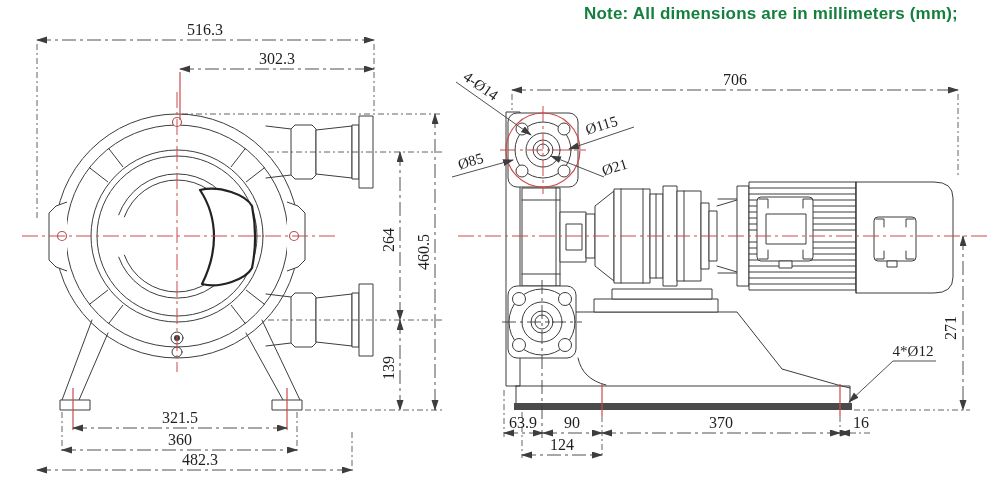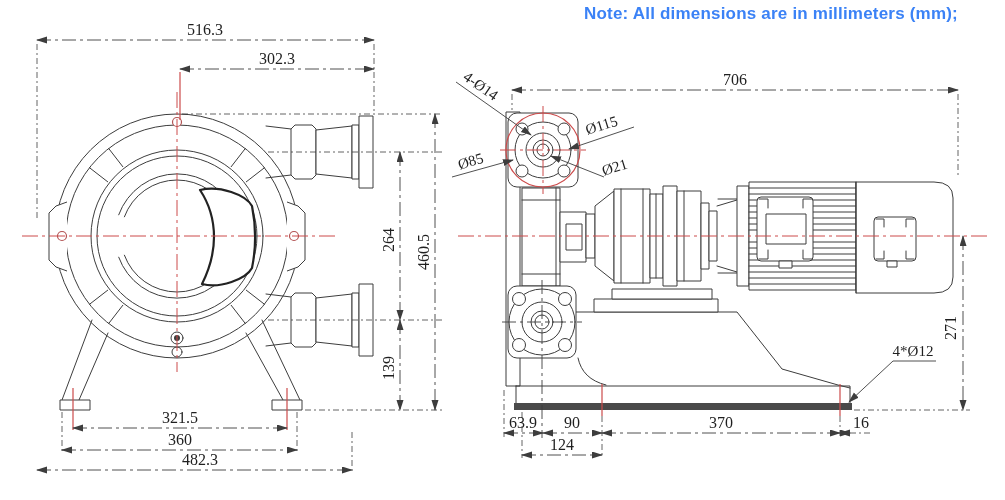--- a/index.html
+++ b/index.html
@@ -1,18 +1,18 @@
 <!DOCTYPE html>
 <html><head>
 <meta charset="utf-8">
 <style>
   html,body{margin:0;padding:0;background:#ffffff;}
   #canvas{position:relative;width:1005px;height:500px;background:#fff;overflow:hidden;
           font-family:"Liberation Sans",sans-serif;}
-  #note{position:absolute;left:584px;top:4px;font-size:17px;font-weight:600;color:#3b82f6;
+  #note{position:absolute;left:584px;top:4px;font-size:17px;font-weight:600;color:#15803d;
         letter-spacing:.2px;}
   svg{position:absolute;left:0;top:0;}
   .g   {stroke:#3d3d3d;stroke-width:1;fill:none;stroke-linejoin:round;stroke-linecap:round;}
   .gw  {stroke:#3d3d3d;stroke-width:1;fill:#ffffff;stroke-linejoin:round;}
   .gthk{stroke:#222;stroke-width:2.2;fill:#ffffff;stroke-linejoin:round;}
   .cl  {stroke:#cc4b4b;stroke-width:1;fill:none;stroke-dasharray:16 4 3 4;}
   .rext{stroke:#cc4b4b;stroke-width:1.2;fill:none;}
   .dim {stroke:#3d3d3d;stroke-width:.9;fill:none;stroke-dasharray:14 4 3 4;}
   .ext {stroke:#3d3d3d;stroke-width:.8;fill:none;stroke-dasharray:6 3 2 3;}
   .ldr {stroke:#3d3d3d;stroke-width:.9;fill:none;}

